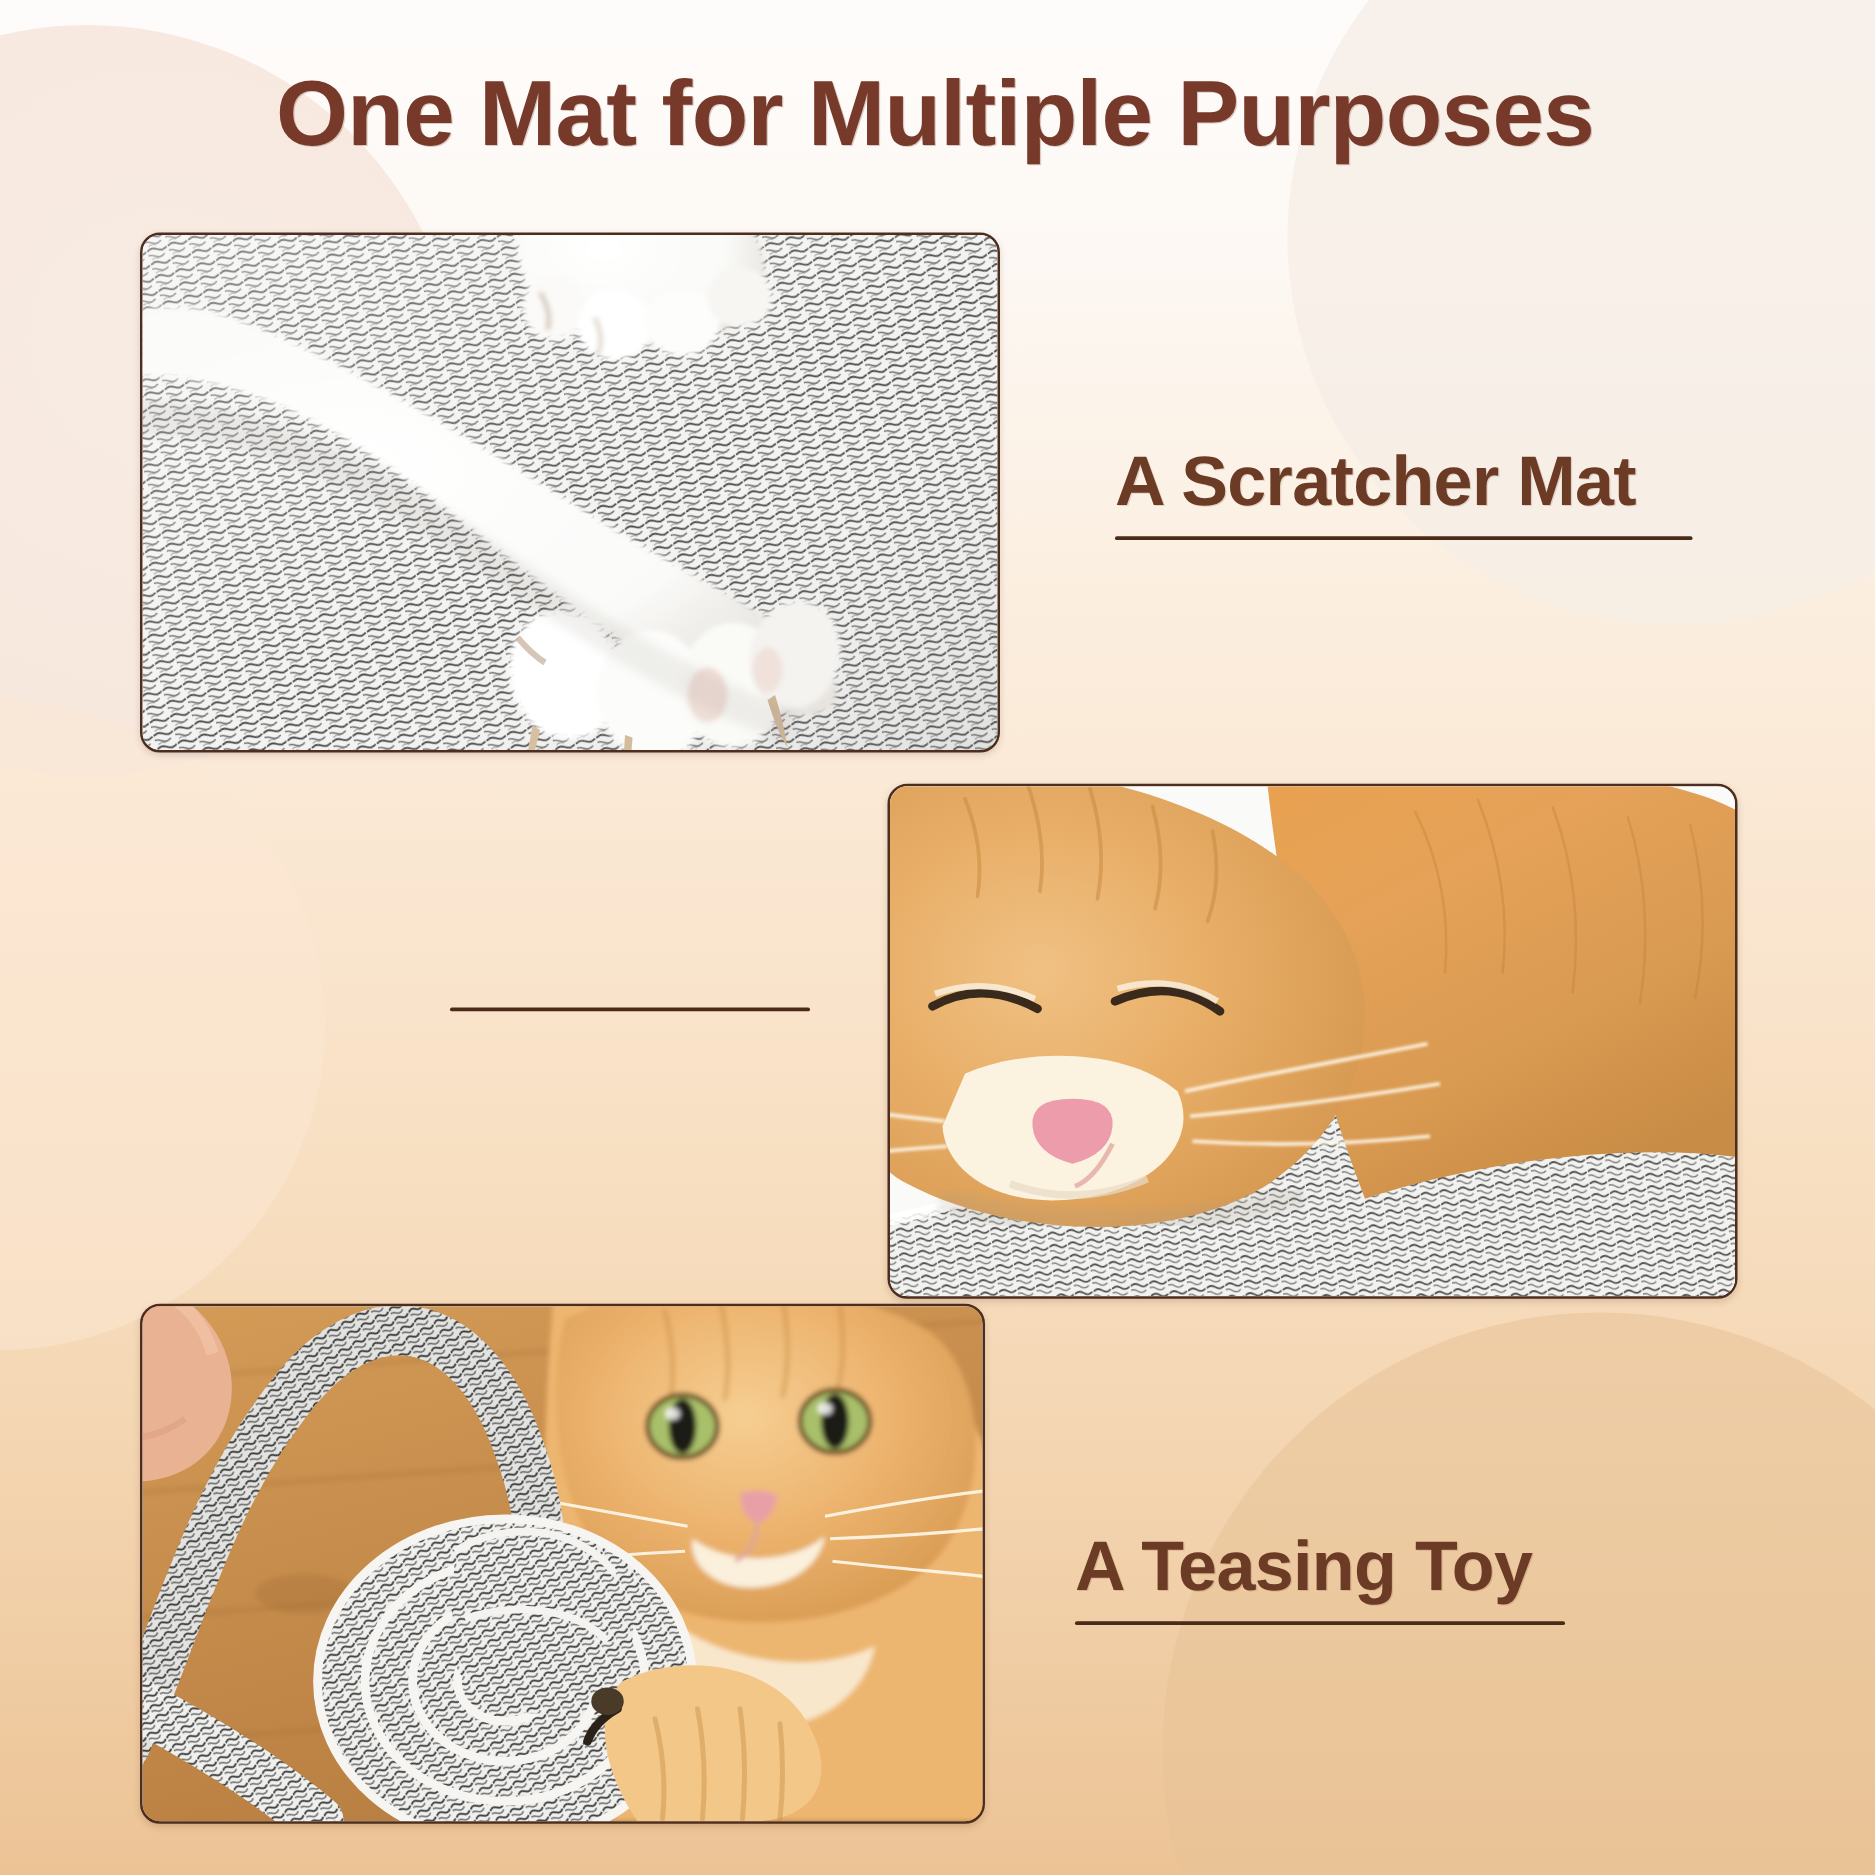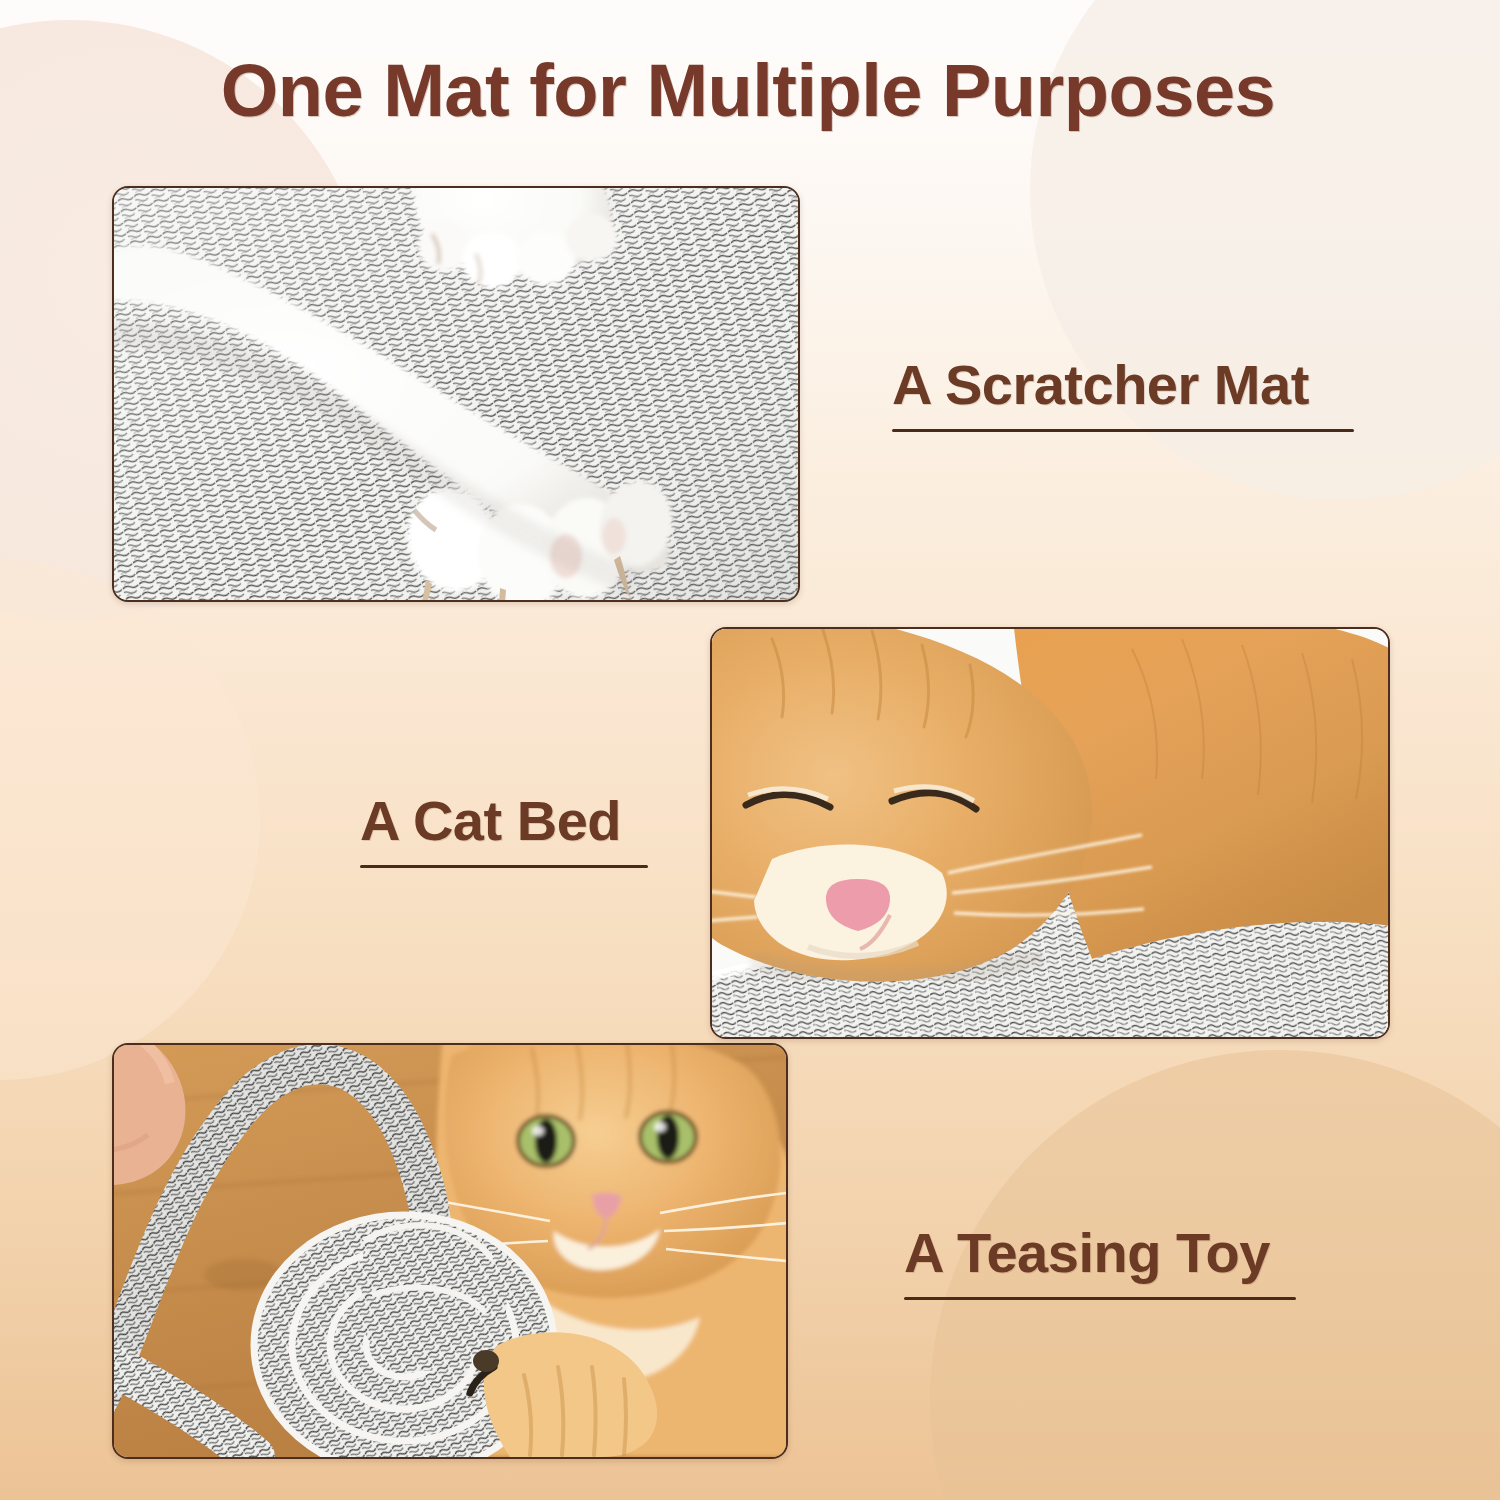--- a/index.html
+++ b/index.html
@@ -114,21 +114,21 @@
   .caption-rule {
     margin-top: 14px;
     height: 3px;
     background: #4A2A18;
     border-radius: 2px;
   }
   #caption-scratcher { left: 892px; top: 356px; }
   #caption-scratcher .caption-rule { width: 462px; }
   #caption-bed       { left: 360px; top: 792px; }
   #caption-bed .caption-rule { width: 288px; }
-  #caption-toy       { left: 904px; top: 1224px; }
+  #caption-toy       { left: 860px; top: 1224px; }
   #caption-toy .caption-rule { width: 392px; }
 </style>
 </head>
 <body>
 
 <div id="infographic">
 
   <div class="blob blob-tl"></div>
   <div class="blob blob-tr"></div>
   <div class="blob blob-ml"></div>
@@ -396,21 +396,20 @@
       <path d="M-40 300 C20 330 90 370 140 412" stroke="url(#ropeP)" stroke-width="42" fill="none" stroke-linecap="round"></path>
     </svg>
   </div>
 
   <div class="caption" id="caption-scratcher">
     <div class="caption-text">A Scratcher Mat</div>
     <div class="caption-rule"></div>
   </div>
 
   <div class="caption" id="caption-bed">
-    <div class="caption-text">A Cat Bed</div>
     <div class="caption-rule"></div>
   </div>
 
   <div class="caption" id="caption-toy">
     <div class="caption-text">A Teasing Toy</div>
     <div class="caption-rule"></div>
   </div>
 
 </div>
 

